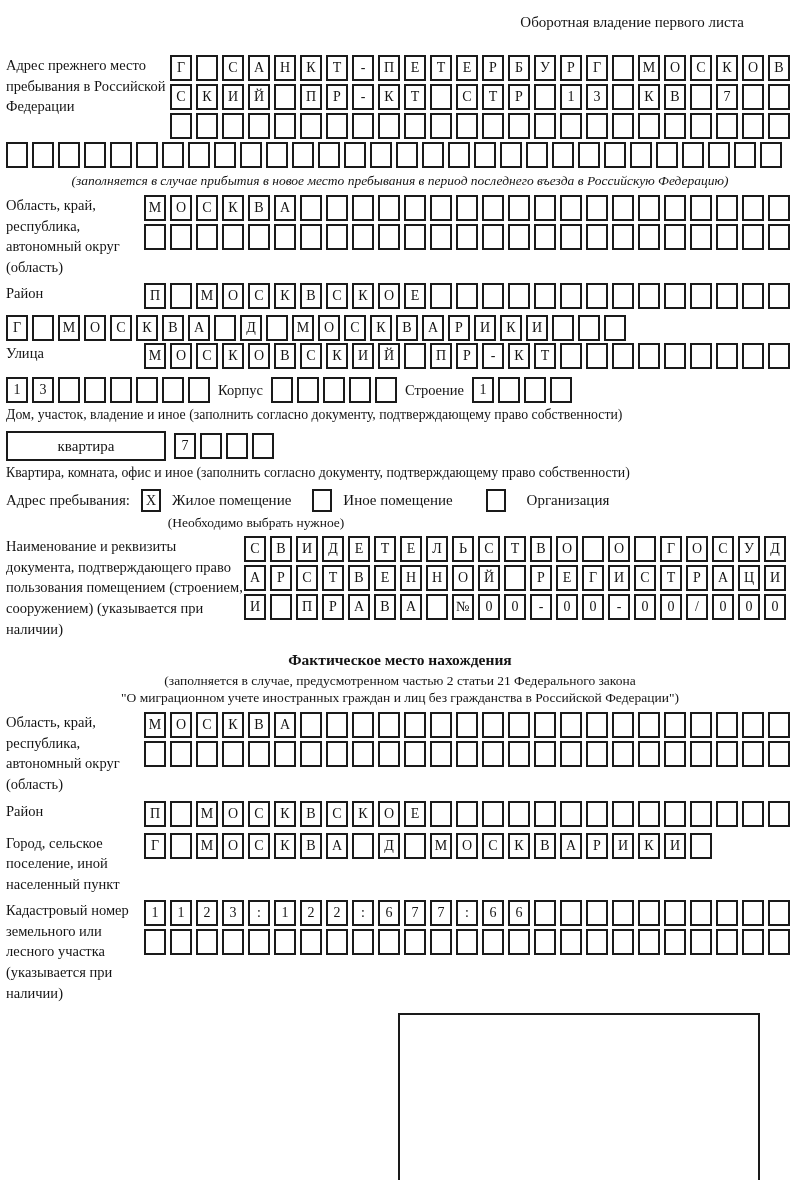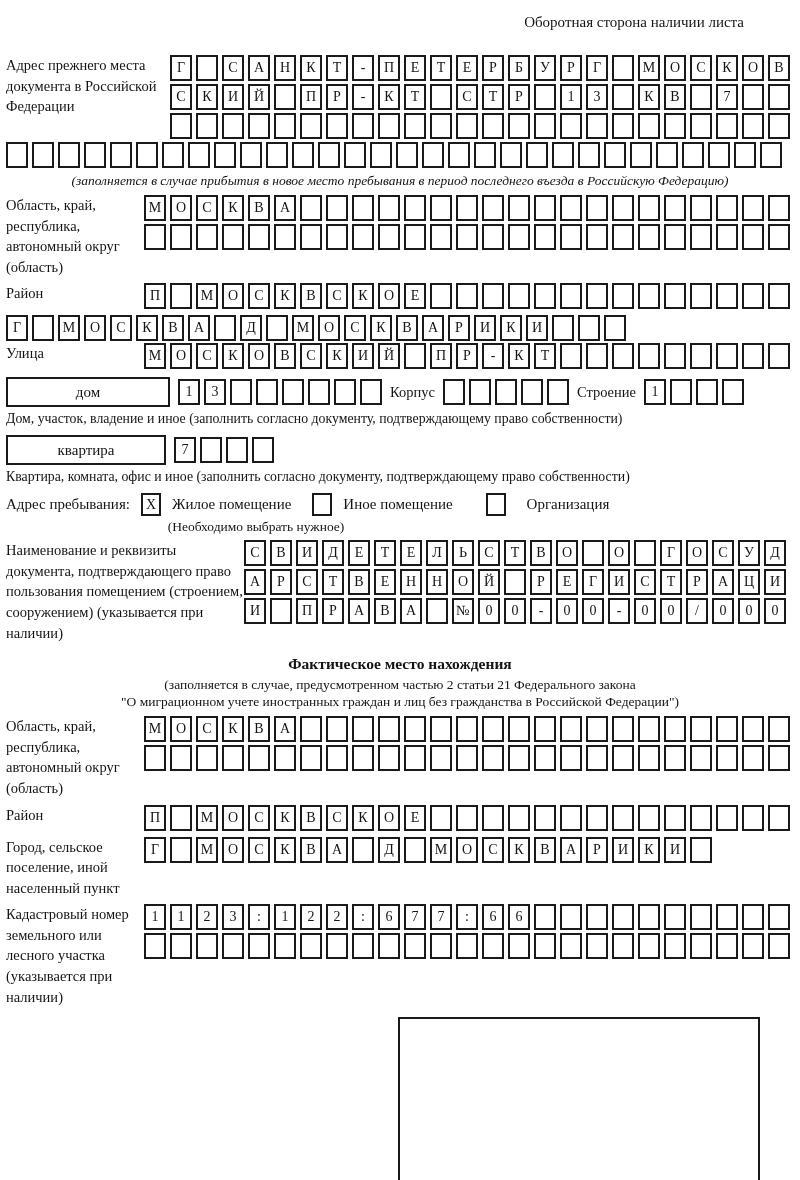--- a/index.html
+++ b/index.html
@@ -31,24 +31,24 @@
   .fact-note{font-size:13.5px;text-align:center;margin-top:4px;}
   .stamp-wrap{margin-top:10px;margin-left:392px;width:366px;}
   .stamp-rect{box-sizing:border-box;width:362px;height:172px;border:2.5px solid #1a1a1a;background:#fff;}
   .mt2{margin-top:2px;}
 </style>
 </head>
 <body>
 
 <div class="page">
 
-  <div class="top-note">Оборотная сторона наличии листа</div>
+  <div class="top-note">Оборотная владение первого листа</div>
 
   <div class="field" style="margin-top:24px">
-    <div class="label label-lg">Адрес прежнего места документа в Российской Федерации</div>
+    <div class="label label-lg">Адрес прежнего место пребывания в Российской Федерации</div>
     <div class="rows">
       <div class="cells">
           <div class="cell">Г</div>
           <div class="cell"></div>
           <div class="cell">С</div>
           <div class="cell">А</div>
           <div class="cell">Н</div>
           <div class="cell">К</div>
           <div class="cell">Т</div>
           <div class="cell">-</div>
@@ -303,21 +303,20 @@
         <div class="cell"></div>
         <div class="cell"></div>
         <div class="cell"></div>
         <div class="cell"></div>
         <div class="cell"></div>
         <div class="cell"></div>
       </div>
   </div>
 
   <div class="dom-row">
-    <div class="named-box dom-box">дом</div>
     <div class="cells">
         <div class="cell">1</div>
         <div class="cell">3</div>
         <div class="cell"></div>
         <div class="cell"></div>
         <div class="cell"></div>
         <div class="cell"></div>
         <div class="cell"></div>
         <div class="cell"></div>
       </div>

